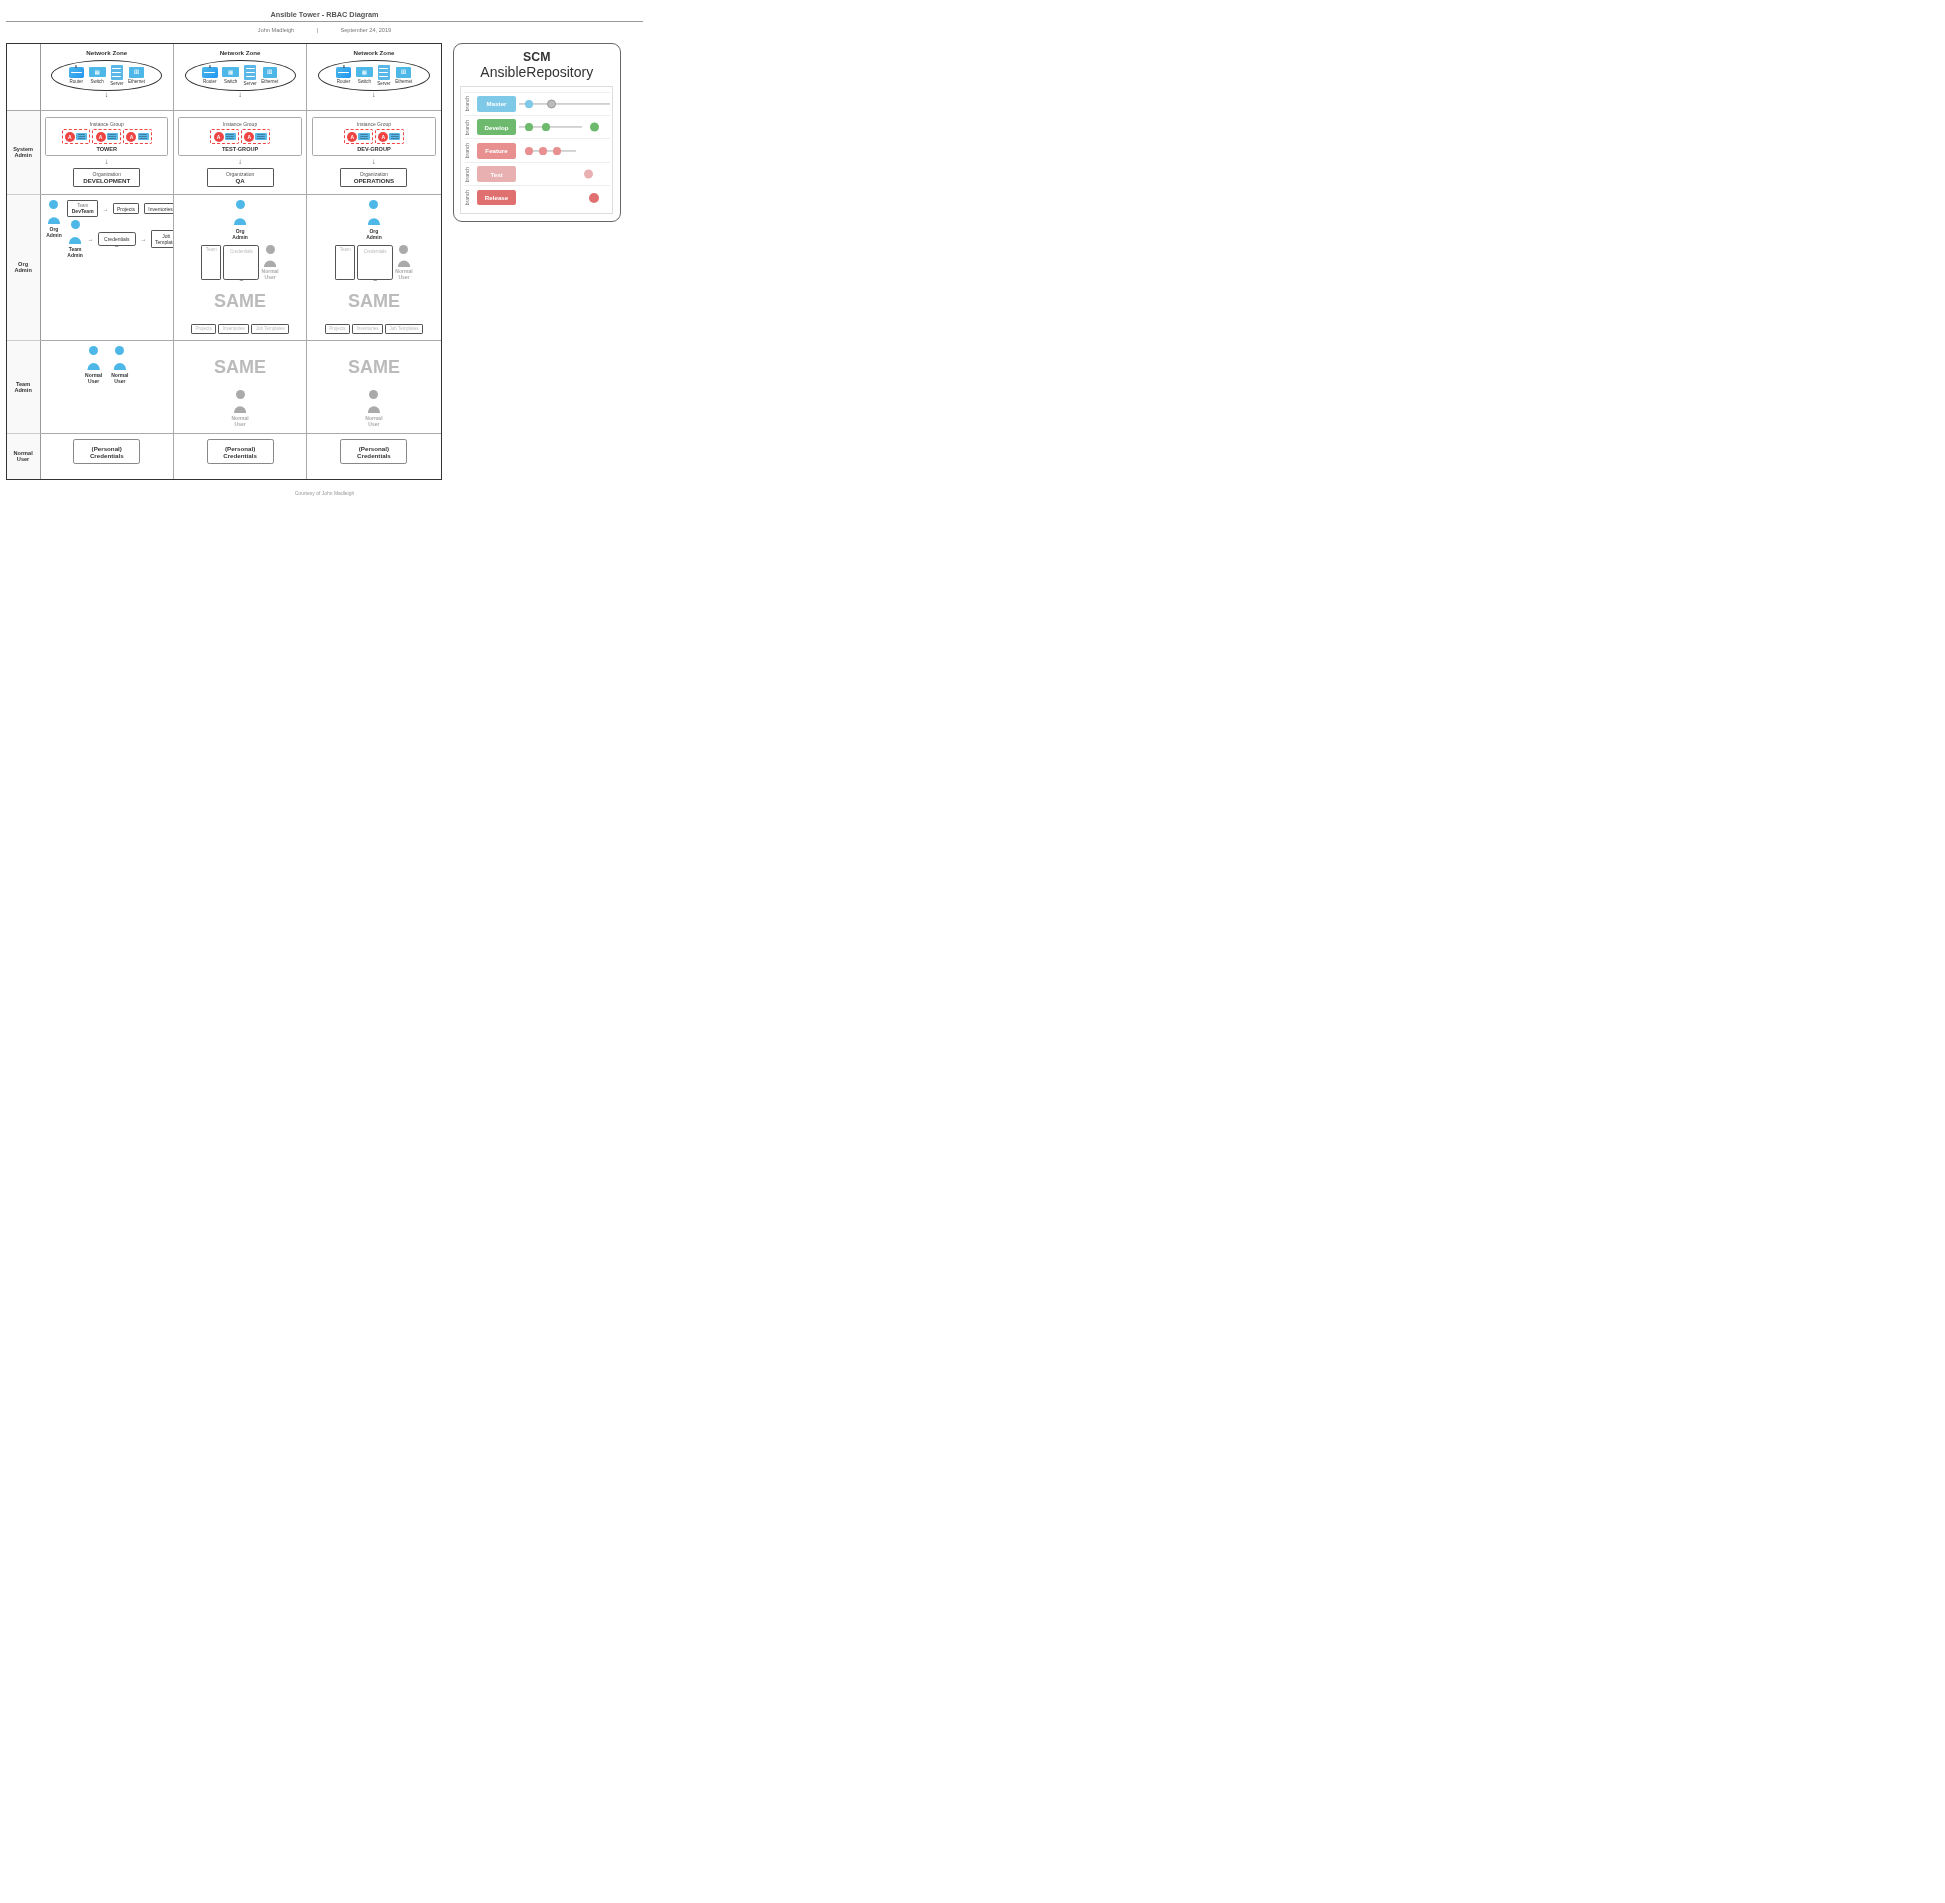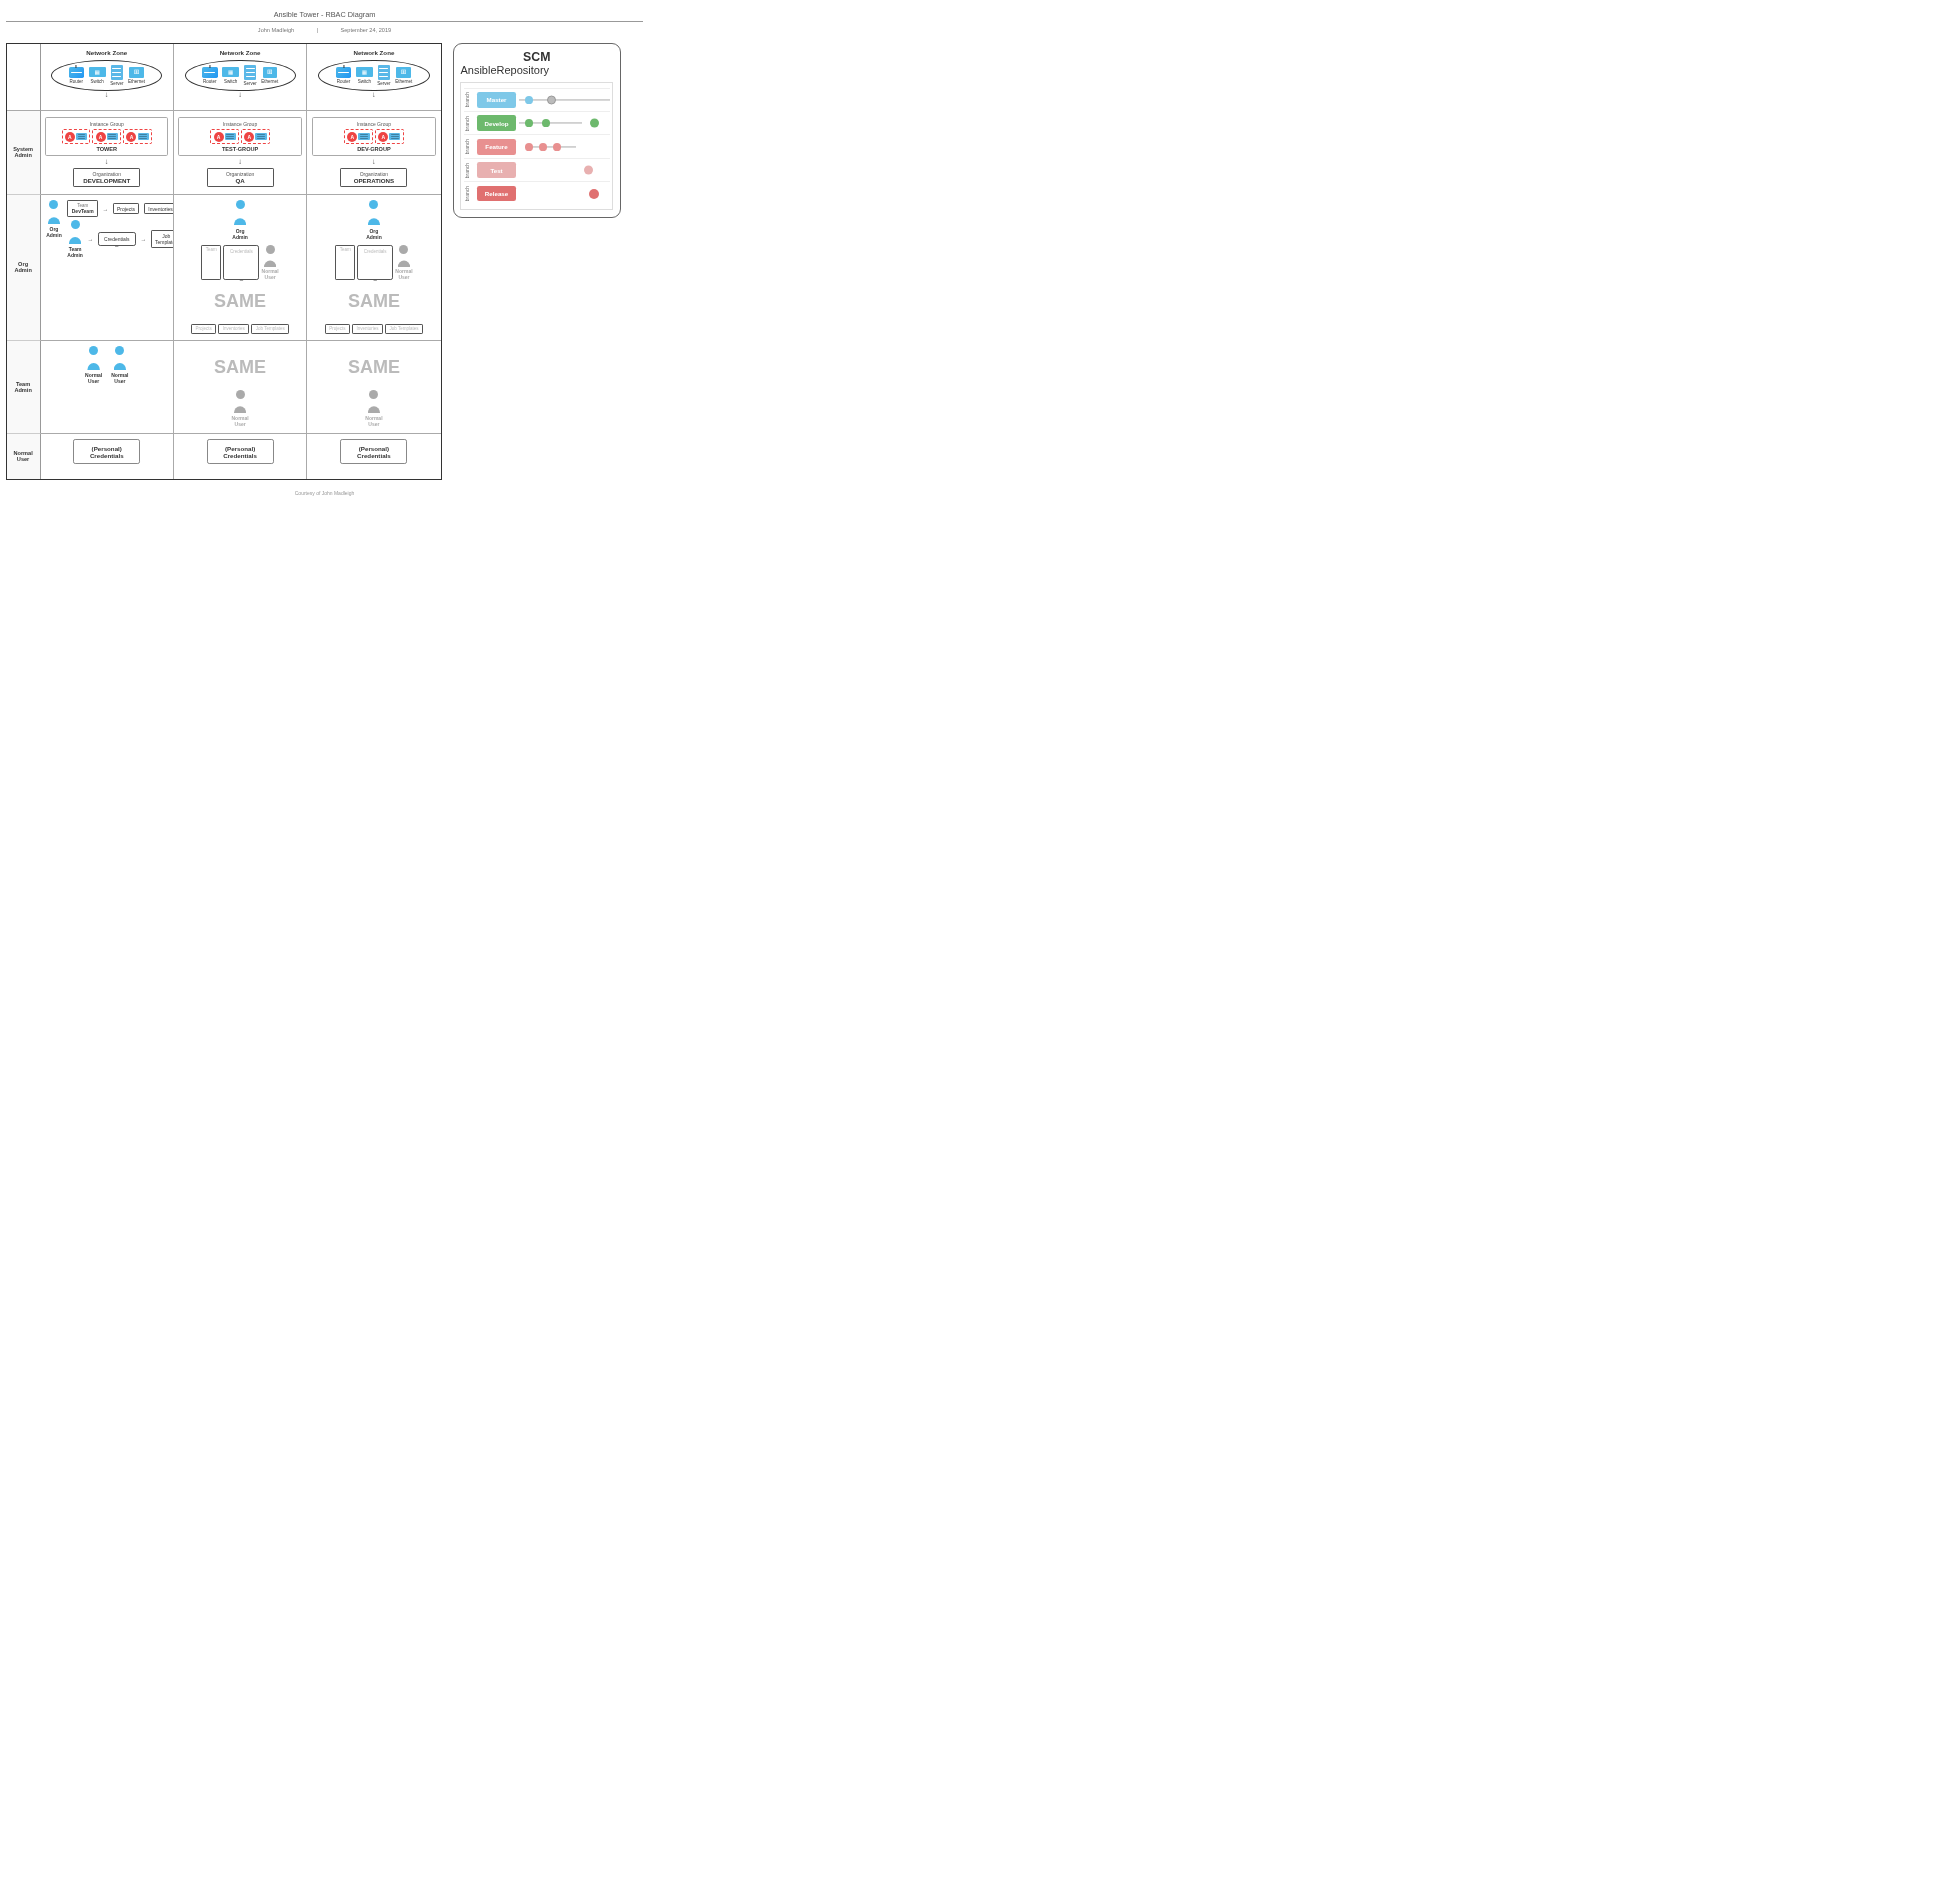--- a/index.html
+++ b/index.html
@@ -16,20 +16,21 @@
     
     .page-header {
       text-align: center;
       padding: 4.5px 0 2.2px;
       border-bottom: 0.6px solid #999;
       margin-bottom: 2.2px;
     }
     .page-title {
       font-size: 7.3px;
       color: #555;
+      font-weight: bold;
     }
     .page-meta {
       display: flex;
       justify-content: center;
       gap: 22.4px;
       font-size: 5.6px;
       color: #777;
       padding: 2.2px 0 4.5px;
     }
 
@@ -362,22 +363,22 @@
       background: #fff;
       align-self: flex-start;
     }
     .scm-title {
       font-size: 12.3px;
       font-weight: bold;
       text-align: center;
       color: #333;
     }
     .scm-repo-title {
-      font-size: 11px;
-      text-align: left;
+      font-size: 14px;
+      text-align: center;
       color: #333;
       margin-bottom: 5.6px;
     }
     .branch-row {
       display: flex;
       align-items: center;
       gap: 3.4px;
     }
     .branch-label {
       font-size: 5px;

